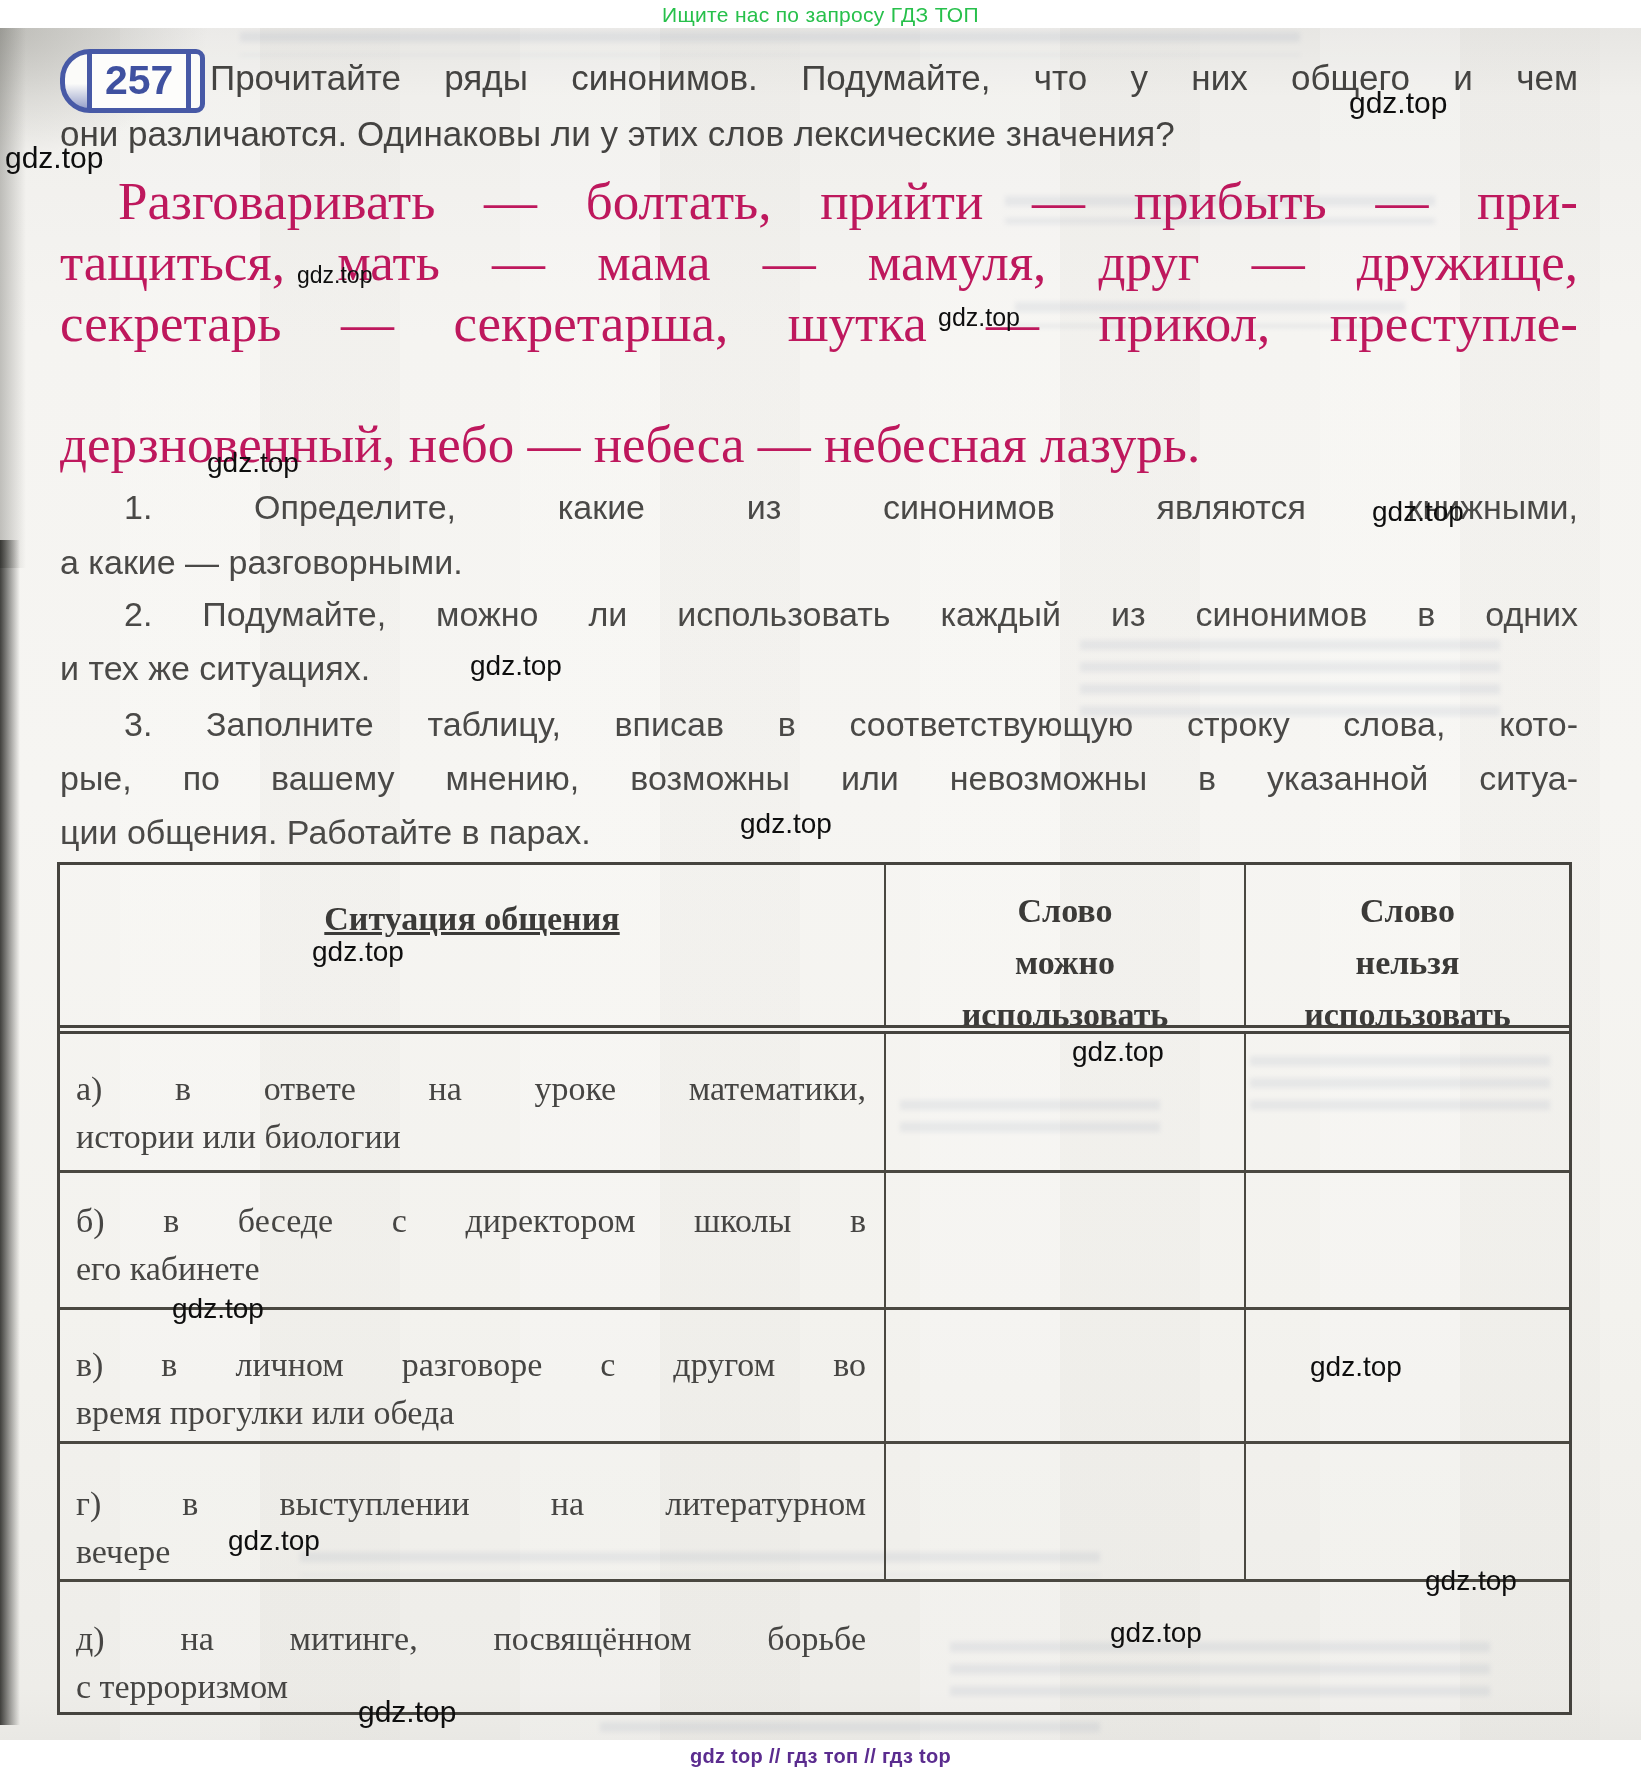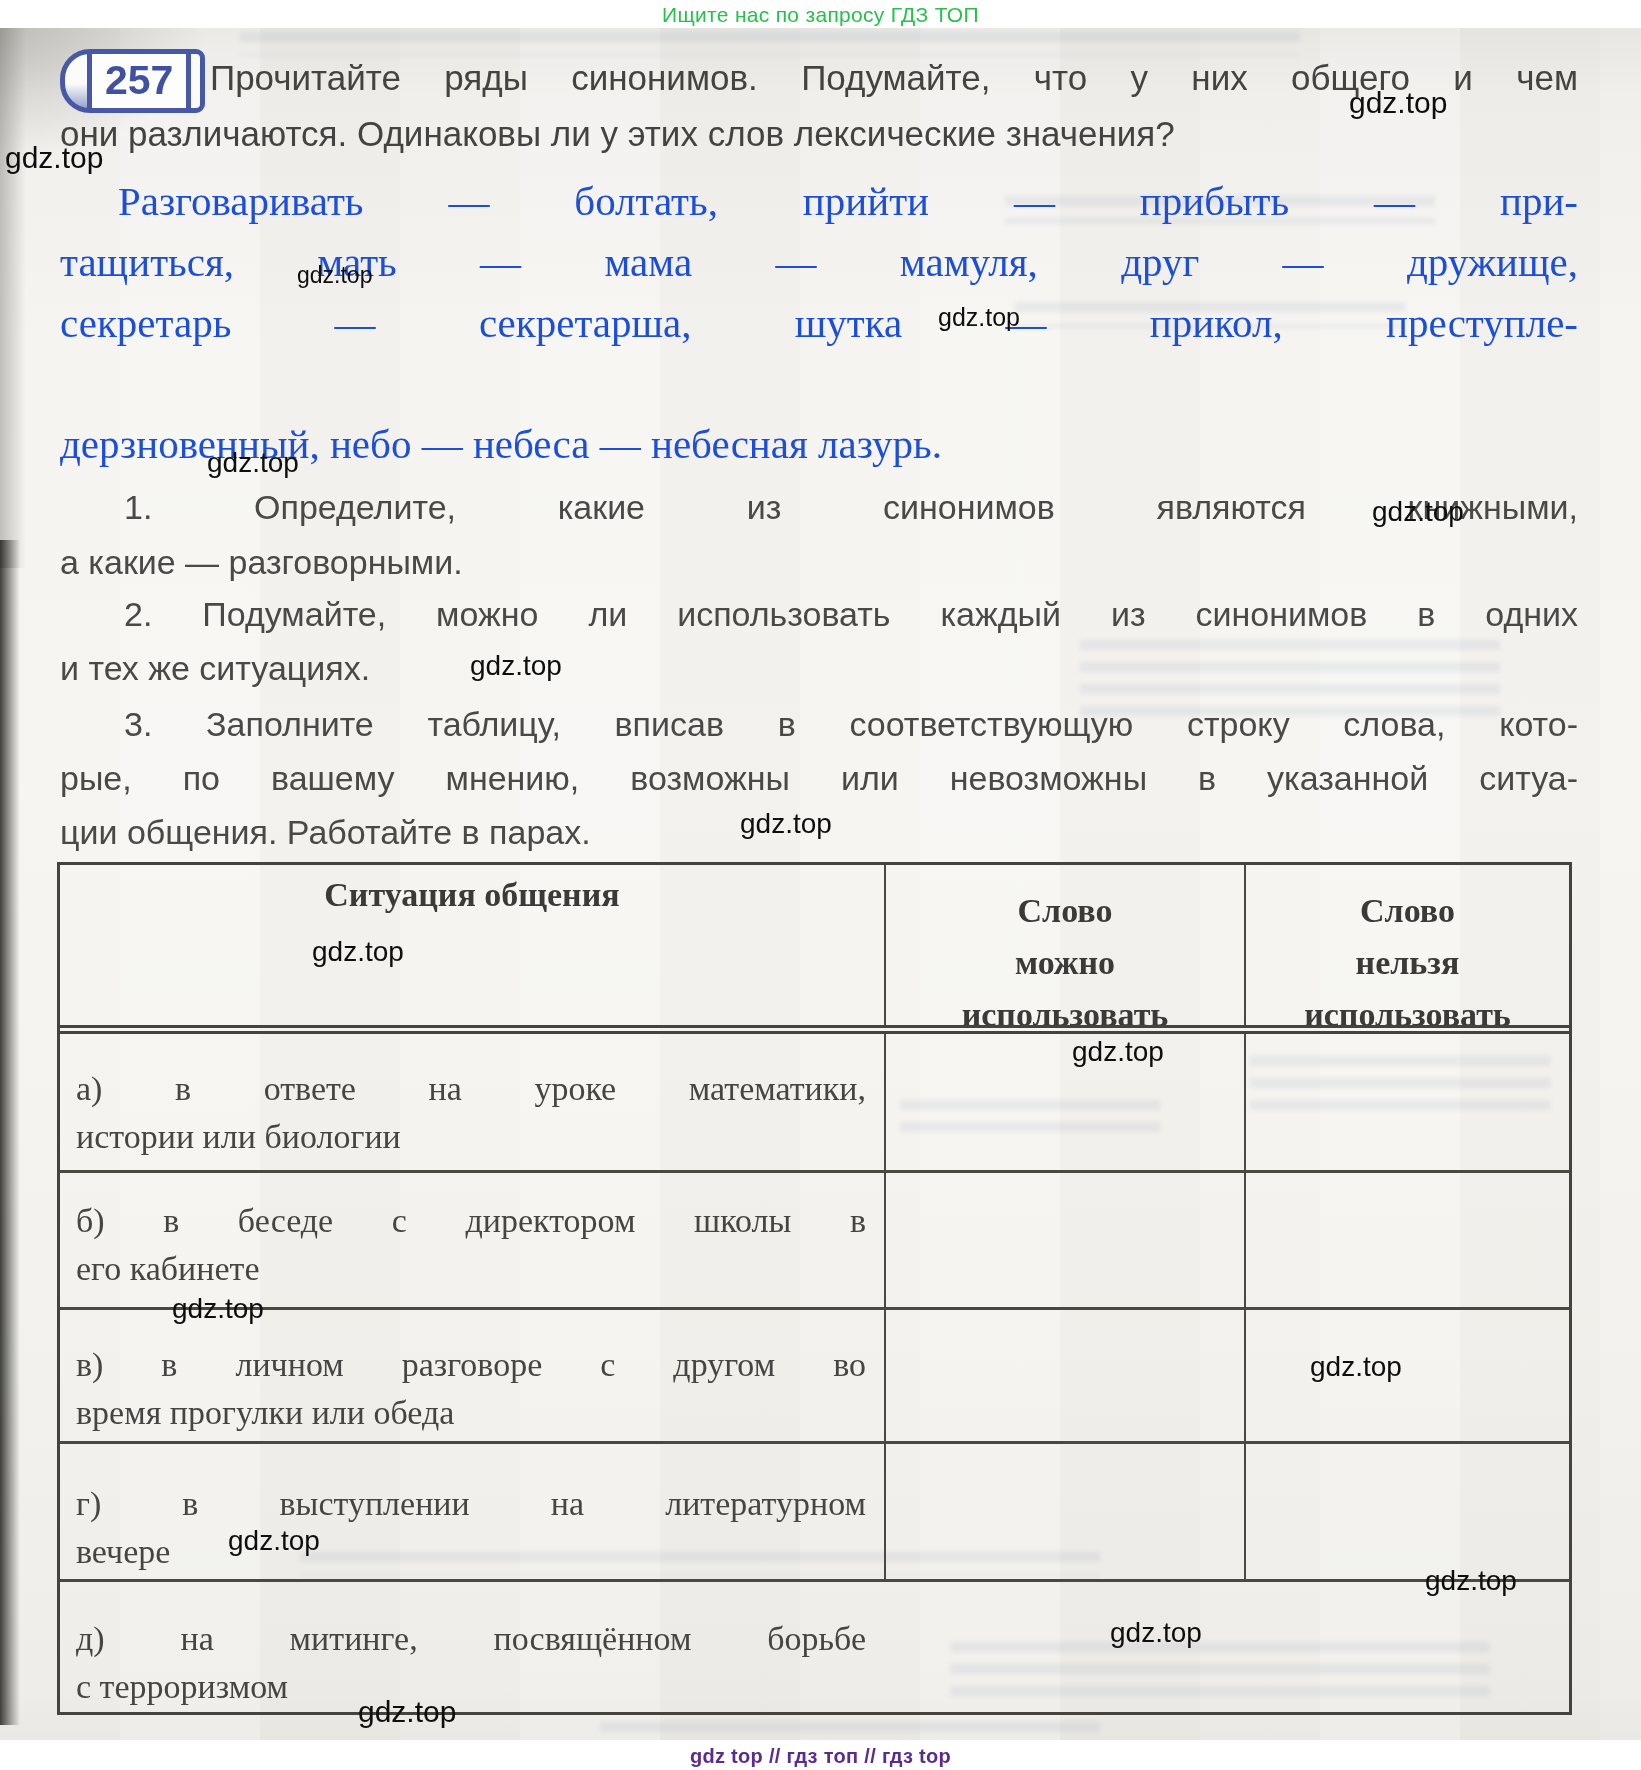--- a/index.html
+++ b/index.html
@@ -31,35 +31,35 @@
   .badge-num{border-left:5px solid #4759a6;border-right:5px solid #4759a6;background:#fdfdfb;
         color:#3f51a0;font-weight:bold;font-size:41px;line-height:52px;padding:0 13px;
         font-family:"Liberation Sans",sans-serif;}
   .badge-tail{width:9px;}
 
   
   .tline{position:absolute;left:60px;width:1518px;color:#3d3d3d;white-space:nowrap;}
   .just{text-align:justify;text-align-last:justify;white-space:normal;}
   .sans{font-family:"Liberation Sans",sans-serif;font-size:35px;line-height:40px;color:#444341;}
   .sans-task{font-family:"Liberation Sans",sans-serif;font-size:34px;line-height:40px;color:#4a4947;}
-  .serif{font-family:"Liberation Serif",serif;font-size:41px;line-height:46px;color:#1d4ed8;}
+  .serif{font-family:"Liberation Serif",serif;font-size:53px;line-height:46px;color:#be185d;}
 
   
   .tbl{position:absolute;left:57px;top:862px;width:1515px;height:853px;box-sizing:border-box;
         border:3px solid #45433e;}
   .trow{display:flex;box-sizing:border-box;}
   .trow-sep{border-top:3px solid #4a4841;}
   .thead{height:169px;border-bottom:9px double #45433e;}
   .cell{box-sizing:border-box;overflow:hidden;}
   .c1{width:824px;}
   .c2{width:360px;border-left:2px solid #4a4841;}
   .c3{width:325px;border-left:2px solid #4a4841;}
   .hc{text-align:center;font-family:"Liberation Serif",serif;font-weight:bold;
         font-size:34px;line-height:52px;color:#3b3a38;}
-  .hc1{padding-top:4px;}
+  .hc1{padding-top:28px;text-decoration:underline;}
   .hc23{padding-top:20px;}
   .body-c1{font-family:"Liberation Serif",serif;font-size:34px;line-height:48px;color:#464543;
         padding:31px 18px 0 16px;}
   .cell-l1{text-align:justify;text-align-last:justify;}
   .cell-l2{text-align:left;}
 
   
   .wm{position:absolute;color:#0e0e0e;font-family:"Liberation Sans",sans-serif;
         white-space:nowrap;line-height:1;}
 

